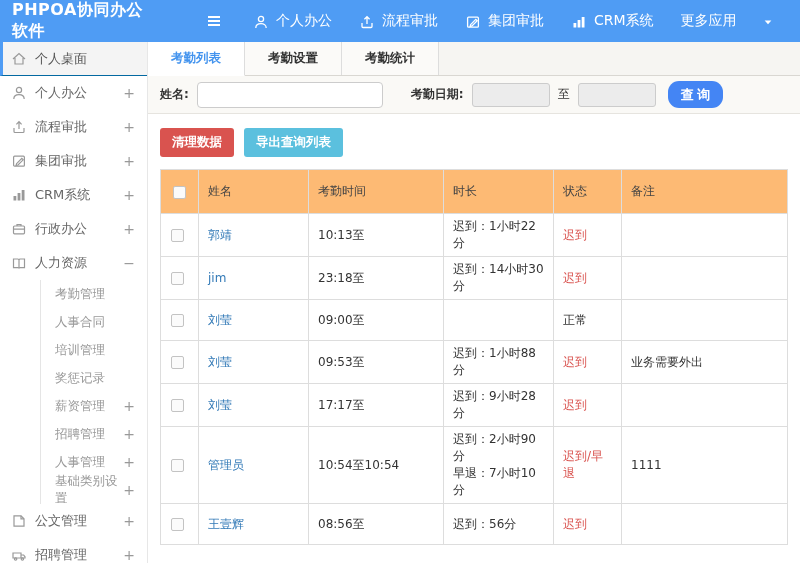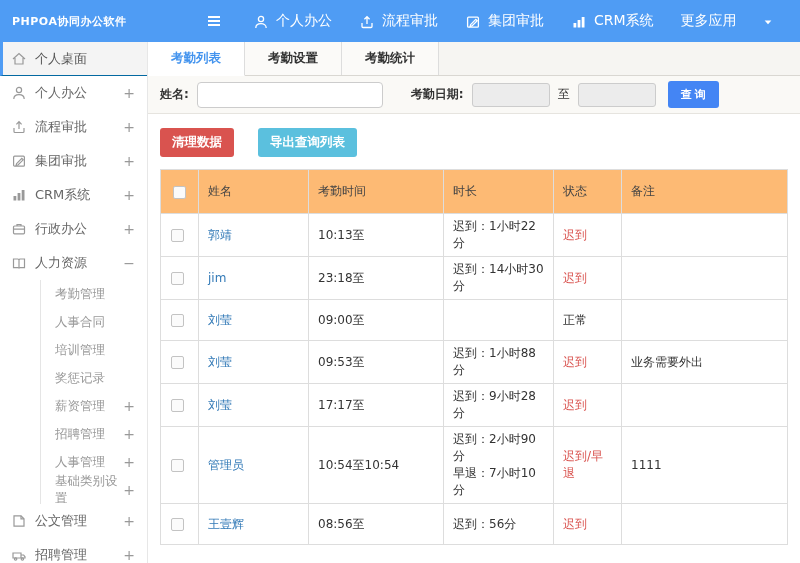--- a/index.html
+++ b/index.html
@@ -1,21 +1,21 @@
 <!DOCTYPE html>
 <html><head>
 <meta charset="utf-8">
 <style>
   * { margin:0; padding:0; box-sizing:border-box; }
   html,body { width:800px; height:563px; overflow:hidden; background:#fff;
     font-family:"DejaVu Sans","Liberation Sans",sans-serif; font-size:12px; color:#333; }
 
   
   .header { height:42px; background:#4f9cf4; display:flex; align-items:center; color:#fff; }
-  .brand { width:148px; padding-left:12px; font-size:11px; font-weight:bold; letter-spacing:.5px; }
+  .brand { width:148px; padding-left:12px; font-size:16px; font-weight:bold; letter-spacing:.5px; }
   .hamburger { margin-left:57px; display:flex; align-items:center; cursor:pointer; }
   .topnav { display:flex; align-items:center; margin-left:30px; gap:27px; }
   .topnav-item { display:flex; align-items:center; gap:7px; font-size:14px; cursor:pointer; }
   .caret { margin-left:-10px; }
   .ico { display:inline-block; vertical-align:middle; }
 
   
   .wrap { display:flex; height:521px; }
   .sidebar { width:148px; background:#fff; border-right:1px solid #e7e7e7; overflow:hidden; }
   .main { flex:1; display:flex; flex-direction:column; overflow:hidden;justify-content:flex-end; }
@@ -41,26 +41,26 @@
   
   .filterbar { height:38px; background:#faf9f6; border-bottom:1px solid #e6e4df;
     display:flex; align-items:center; padding:0 12px; }
   .f-label { font-weight:bold; color:#333; margin-right:8px; }
   .name-input { width:186px; height:26px; border:1px solid #ccc; border-radius:4px;
     padding:0 6px; background:#fff; font-size:12px; }
   .date-label { margin-left:28px; }
   .date-input { width:78px; height:24px; border:1px solid #ccc; border-radius:3px;
     background:#ececec; padding:0 5px; font-size:12px; }
   .to-label { margin:0 8px; color:#333; }
-  .search-btn { margin-left:12px; background:#4485f4; color:#fff; border:none; border-radius:3px;
-    height:27px; padding:0 13px; font-size:11px; font-weight:bold; cursor:pointer; }
+  .search-btn { margin-left:12px; background:#4485f4; color:#fff; border:none; border-radius:11px;
+    height:27px; padding:0 13px; font-size:13px; font-weight:bold; cursor:pointer; }
 
   
   .content { flex:1; background:#fff; padding:10px 12px; overflow:hidden; }
-  .btnrow { margin:4px 0 12px 0; display:flex; gap:24px; }
+  .btnrow { margin:4px 0 12px 0; display:flex; gap:10px; }
   .btn { border:none; border-radius:3px; color:#fff; height:29px; padding:0 12px;
     font-size:12.5px; font-weight:bold; cursor:pointer; }
   .btn-danger { background:#d9534f; }
   .btn-info { background:#5bc0de; }
 
   
   table { width:100%; border-collapse:collapse; table-layout:fixed; }
   th,td { border:1px solid #ddd; padding:4px 9px; text-align:left; vertical-align:middle;
     font-weight:normal; font-size:12px; overflow:hidden; }
   thead th { background:#fdba74; height:44px; color:#444; }

